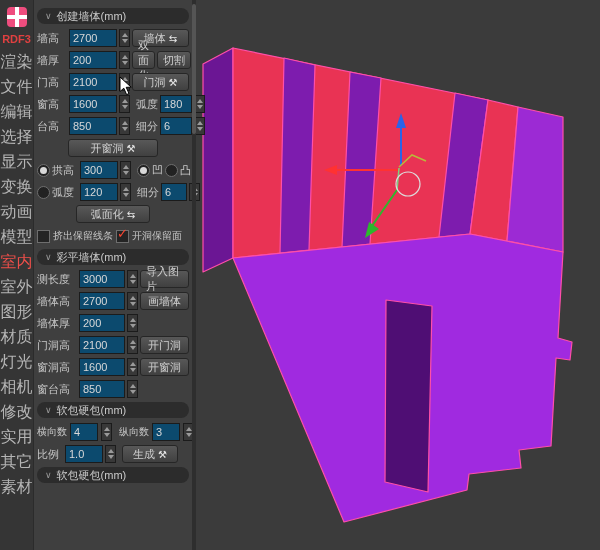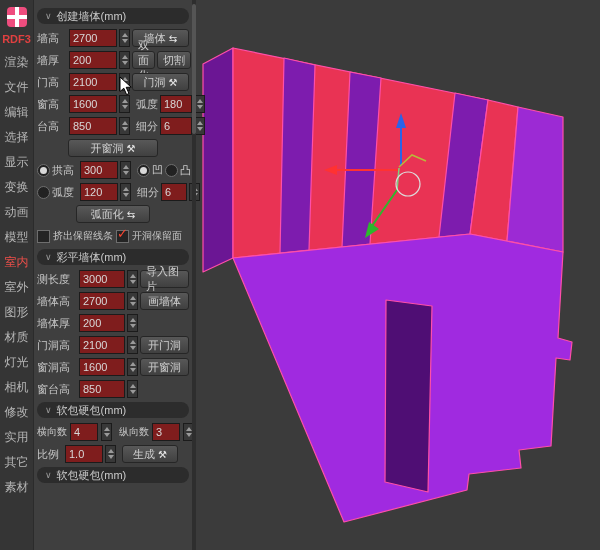--- a/index.html
+++ b/index.html
@@ -7,39 +7,39 @@
        font-family:"Liberation Sans","DejaVu Sans",sans-serif;}
   .app{position:relative;width:600px;height:550px;}
 
   
   .menu-strip{position:absolute;left:0;top:0;width:33px;height:550px;background:#353535;
               border-right:1px solid #2b2b2b;display:flex;flex-direction:column;align-items:center;z-index:3;}
   .logo{width:20px;height:20px;margin-top:7px;background:#ee4d7e;border-radius:4px;position:relative;flex:none;}
   .logo::before{content:"";position:absolute;left:0;right:0;top:8px;height:4px;background:#fff;}
   .logo::after{content:"";position:absolute;top:0;bottom:0;left:8px;width:4px;background:#fff;}
   .logo-text{color:#e04040;font-size:11px;font-weight:bold;margin-top:6px;flex:none;}
-  .menu-item{color:#b5b5b5;font-size:12px;margin-top:9px;height:16px;line-height:16px;cursor:default;flex:none;}
+  .menu-item{color:#b5b5b5;font-size:16px;margin-top:9px;height:16px;line-height:16px;cursor:default;flex:none;}
   .menu-item:first-of-type{margin-top:14px;}
   .menu-item.active{color:#ee4f4a;}
 
   
   .panel{position:absolute;left:34px;top:0;width:158px;height:550px;background:#3f3f3f;
          padding:5px 3px 0 3px;box-sizing:border-box;z-index:2;}
   .hdr{height:16px;background:#2c2c2c;border-radius:8px;display:flex;align-items:center;gap:5px;
        padding:0 8px;color:#c9c9c9;font-size:11px;margin:3px 0 4px 0;}
   .chev{font-size:9px;color:#9a9a9a;}
   .row{display:flex;align-items:center;height:20px;margin:2px 0;gap:2px;color:#c6c6c6;font-size:11px;}
   .row.center{justify-content:center;}
   .row.small{font-size:10px;gap:3px;}
   .lbl{width:30px;flex:none;}
   .lbl4{width:40px;flex:none;}
   .lbl26{width:26px;flex:none;}
   .slbl{flex:none;}
   .ml4{margin-left:4px;}
-  .field{display:inline-block;height:16px;line-height:16px;background:#7f1d1d;border:1px solid #1b1b1b;
+  .field{display:inline-block;height:16px;line-height:16px;background:#0c4a6e;border:1px solid #1b1b1b;
          color:#d8d8d8;font-size:11px;padding:0 3px;flex:none;box-sizing:content-box;}
   .w40{width:40px;} .w38{width:38px;} .w30{width:30px;} .w24{width:24px;} .w20{width:20px;} .w18{width:18px;}
   .spin{width:11px;height:18px;background:#383838;border:1px solid #1b1b1b;display:flex;flex:none;
         flex-direction:column;align-items:center;justify-content:center;gap:2px;box-sizing:border-box;}
   .spin i{display:block;width:0;height:0;border-left:3px solid transparent;border-right:3px solid transparent;}
   .spin .up{border-bottom:4px solid #9a9a9a;}
   .spin .dn{border-top:4px solid #9a9a9a;}
   .btn{height:18px;background:linear-gradient(#585858,#404040);border:1px solid #262626;border-radius:3px;
        color:#cfcfcf;font-size:11px;display:flex;align-items:center;justify-content:center;gap:3px;
        padding:0 5px;flex:none;box-sizing:border-box;cursor:default;}

